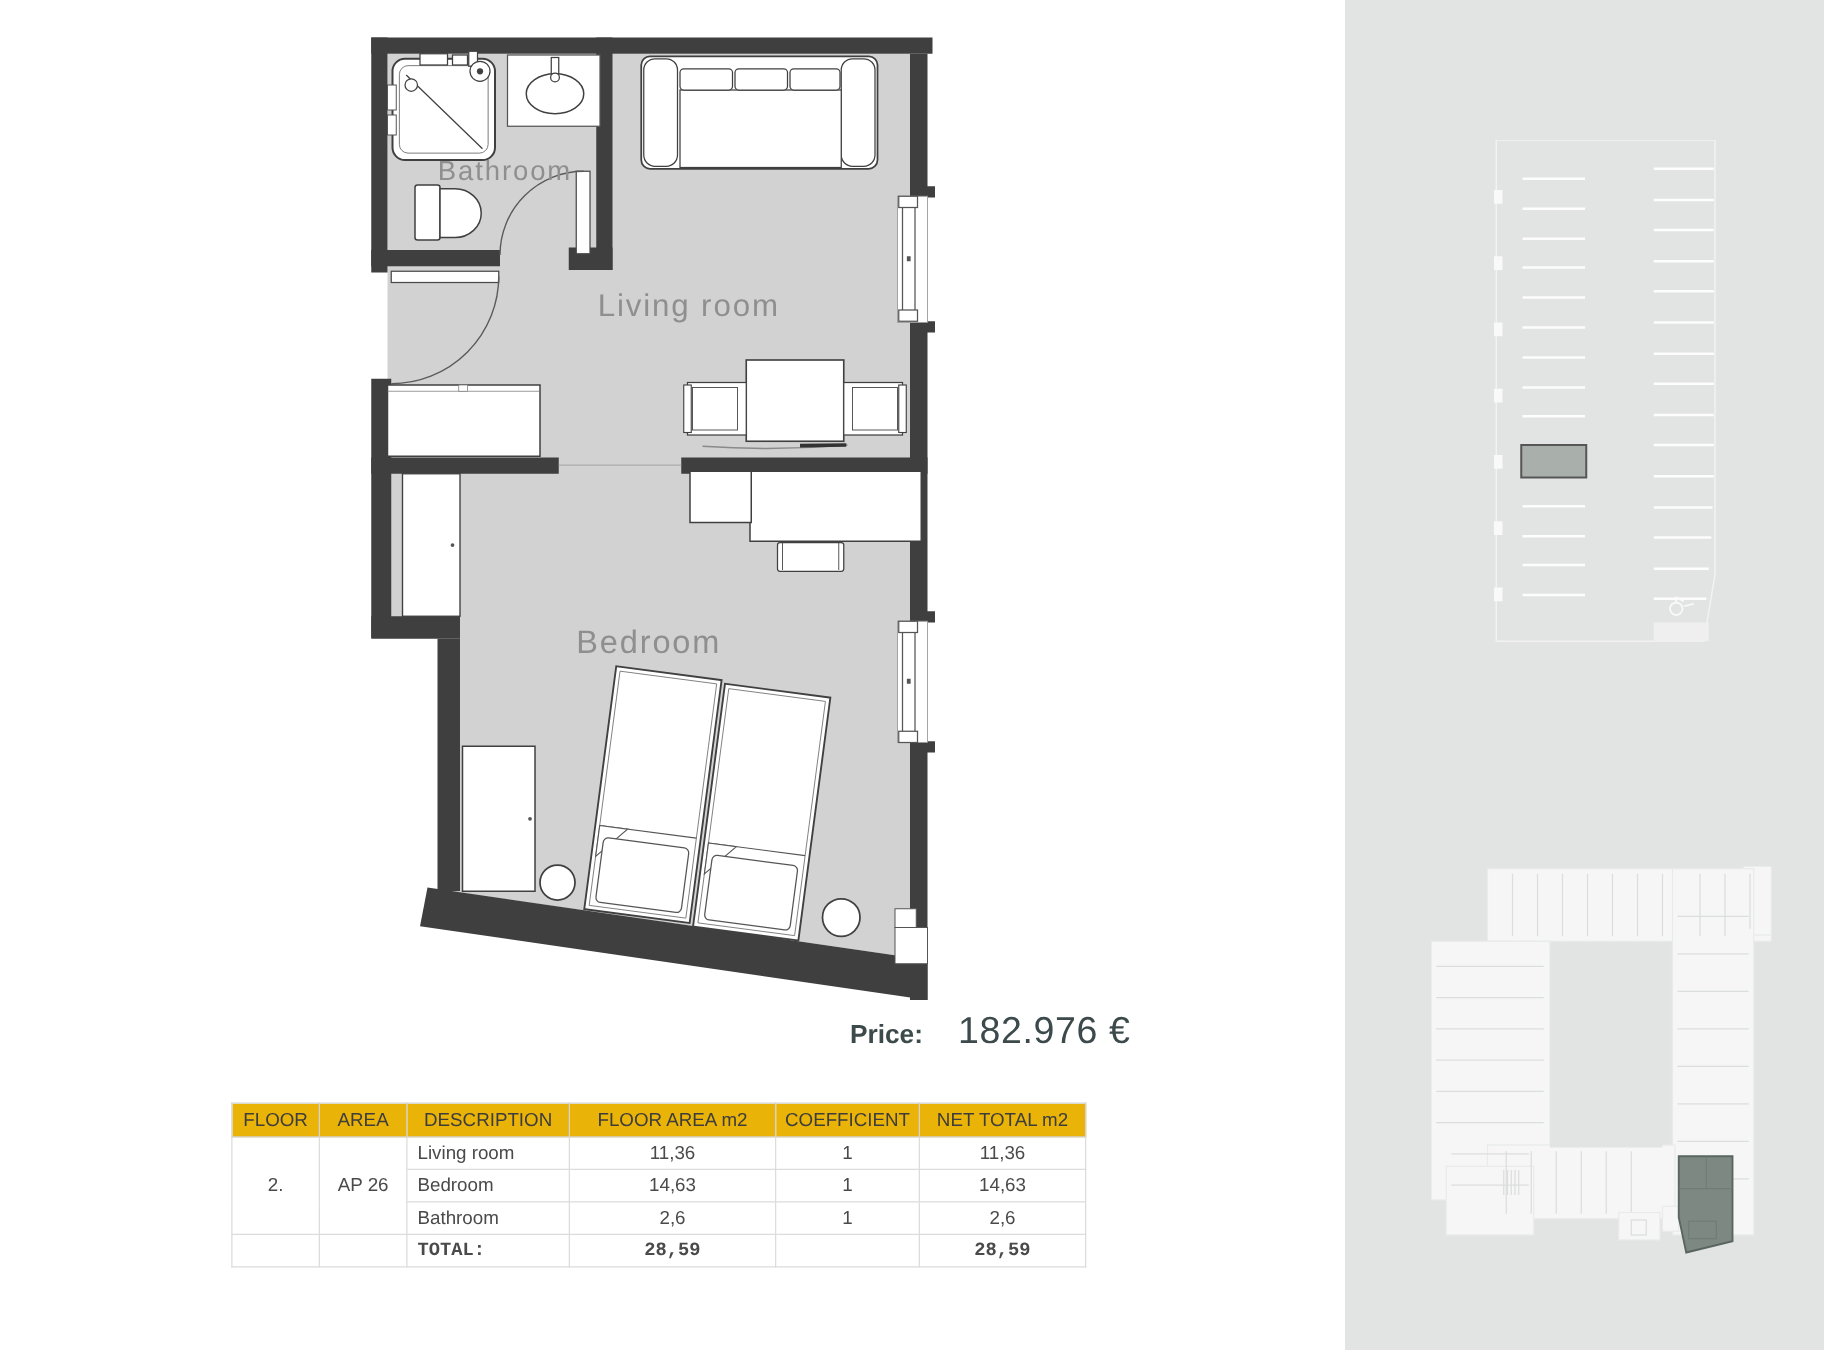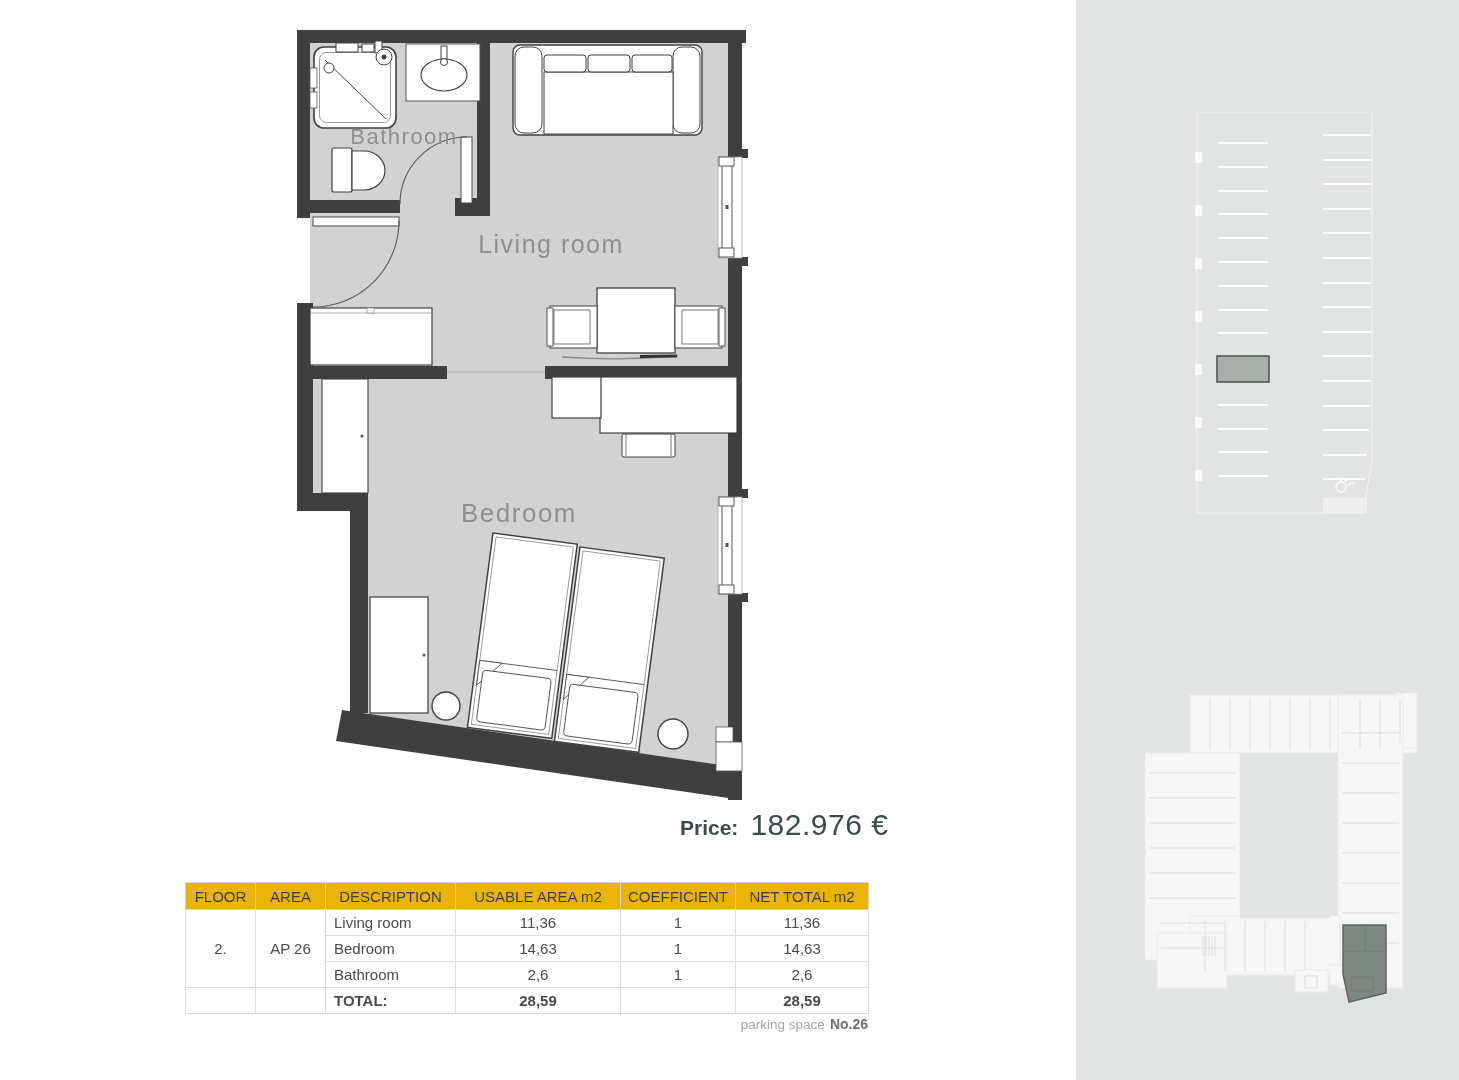--- a/index.html
+++ b/index.html
@@ -14,39 +14,39 @@
   svg{display:block;}
   .plan-svg{position:absolute;left:0;top:0;}
   .parking-svg{position:absolute;left:119px;top:112px;}
   .building-svg{position:absolute;left:69px;top:693px;}
   svg text.room-label{
     font-family:"Liberation Sans", sans-serif;
     fill:#8f8f8f;letter-spacing:1.5px;
   }
   .price-row{
     position:absolute;left:680px;top:808px;display:flex;align-items:baseline;
-    gap:12px;color:#3d4a4c;
+    gap:28px;color:#3d4a4c;
   }
   .price-label{font-size:21px;font-weight:bold;}
   .price-value{font-size:30px;font-weight:normal;letter-spacing:0.5px;}
   .area-table{
     position:absolute;left:185px;top:882px;border-collapse:collapse;
     table-layout:fixed;font-size:15px;color:#4a4a4a;
   }
   .area-table th{
     background:#eab308;color:#3d3d3d;font-weight:normal;height:26px;
     border:1px solid #d4d4d4;padding:0 4px;white-space:nowrap;
   }
   .area-table td{
     border:1px solid #dcdcdc;height:25px;padding:0 8px;background:#ffffff;
     white-space:nowrap;
   }
   .area-table .num{text-align:center;}
   .area-table .ctr{text-align:center;}
-  .area-table .total-row td{font-weight:bold;border-top:1px solid #c9c9c9;}
+  .area-table .total-row td{font-weight:bold;border-top:1px solid #c9c9c9;font-family:Liberation Mono, monospace;}
   .parking-note{
     position:absolute;left:185px;top:1016px;width:683px;text-align:right;
     font-size:13.5px;color:#a3a3a3;
   }
   .parking-note .no{color:#6f6f6f;font-weight:bold;font-size:14px;margin-left:5px;}
 </style>
 </head>
 <body>
 
 <div class="screen">
@@ -218,21 +218,21 @@
         <col style="width:130px">
       <col style="width:165px">
         <col style="width:115px">
         <col style="width:133px">
     </colgroup>
     <thead>
       <tr>
         <th>FLOOR</th>
         <th>AREA</th>
         <th>DESCRIPTION</th>
-        <th>USABLE AREA m2</th>
+        <th>FLOOR AREA m2</th>
         <th>COEFFICIENT</th>
         <th>NET TOTAL m2</th>
       </tr>
     </thead>
     <tbody>
       <tr>
         <td rowspan="3" class="ctr">2.</td>
         <td rowspan="3" class="ctr">AP 26</td>
         <td>Living room</td>
         <td class="num">11,36</td>
@@ -255,23 +255,20 @@
         <td></td>
         <td></td>
         <td>TOTAL:</td>
         <td class="num">28,59</td>
         <td></td>
         <td class="num">28,59</td>
       </tr>
     </tbody>
   </table>
 
-  <div class="parking-note">
-    <span>parking space</span><span class="no">No.26</span>
-  </div>
 
   <div class="right-panel">
 
     <svg class="parking-svg" width="180" height="402" viewBox="0 0 180 402">
       <polygon points="2,0 177,0 177,348 168,401 2,401" fill="none" stroke="#f1f2f1" stroke-width="1.2"></polygon>
       <g fill="#f8f9f8">
         <rect x="0" y="40" width="7" height="11"></rect>
           <rect x="0" y="93" width="7" height="11"></rect>
         <rect x="0" y="146" width="7" height="11"></rect>
           <rect x="0" y="199" width="7" height="11"></rect>

